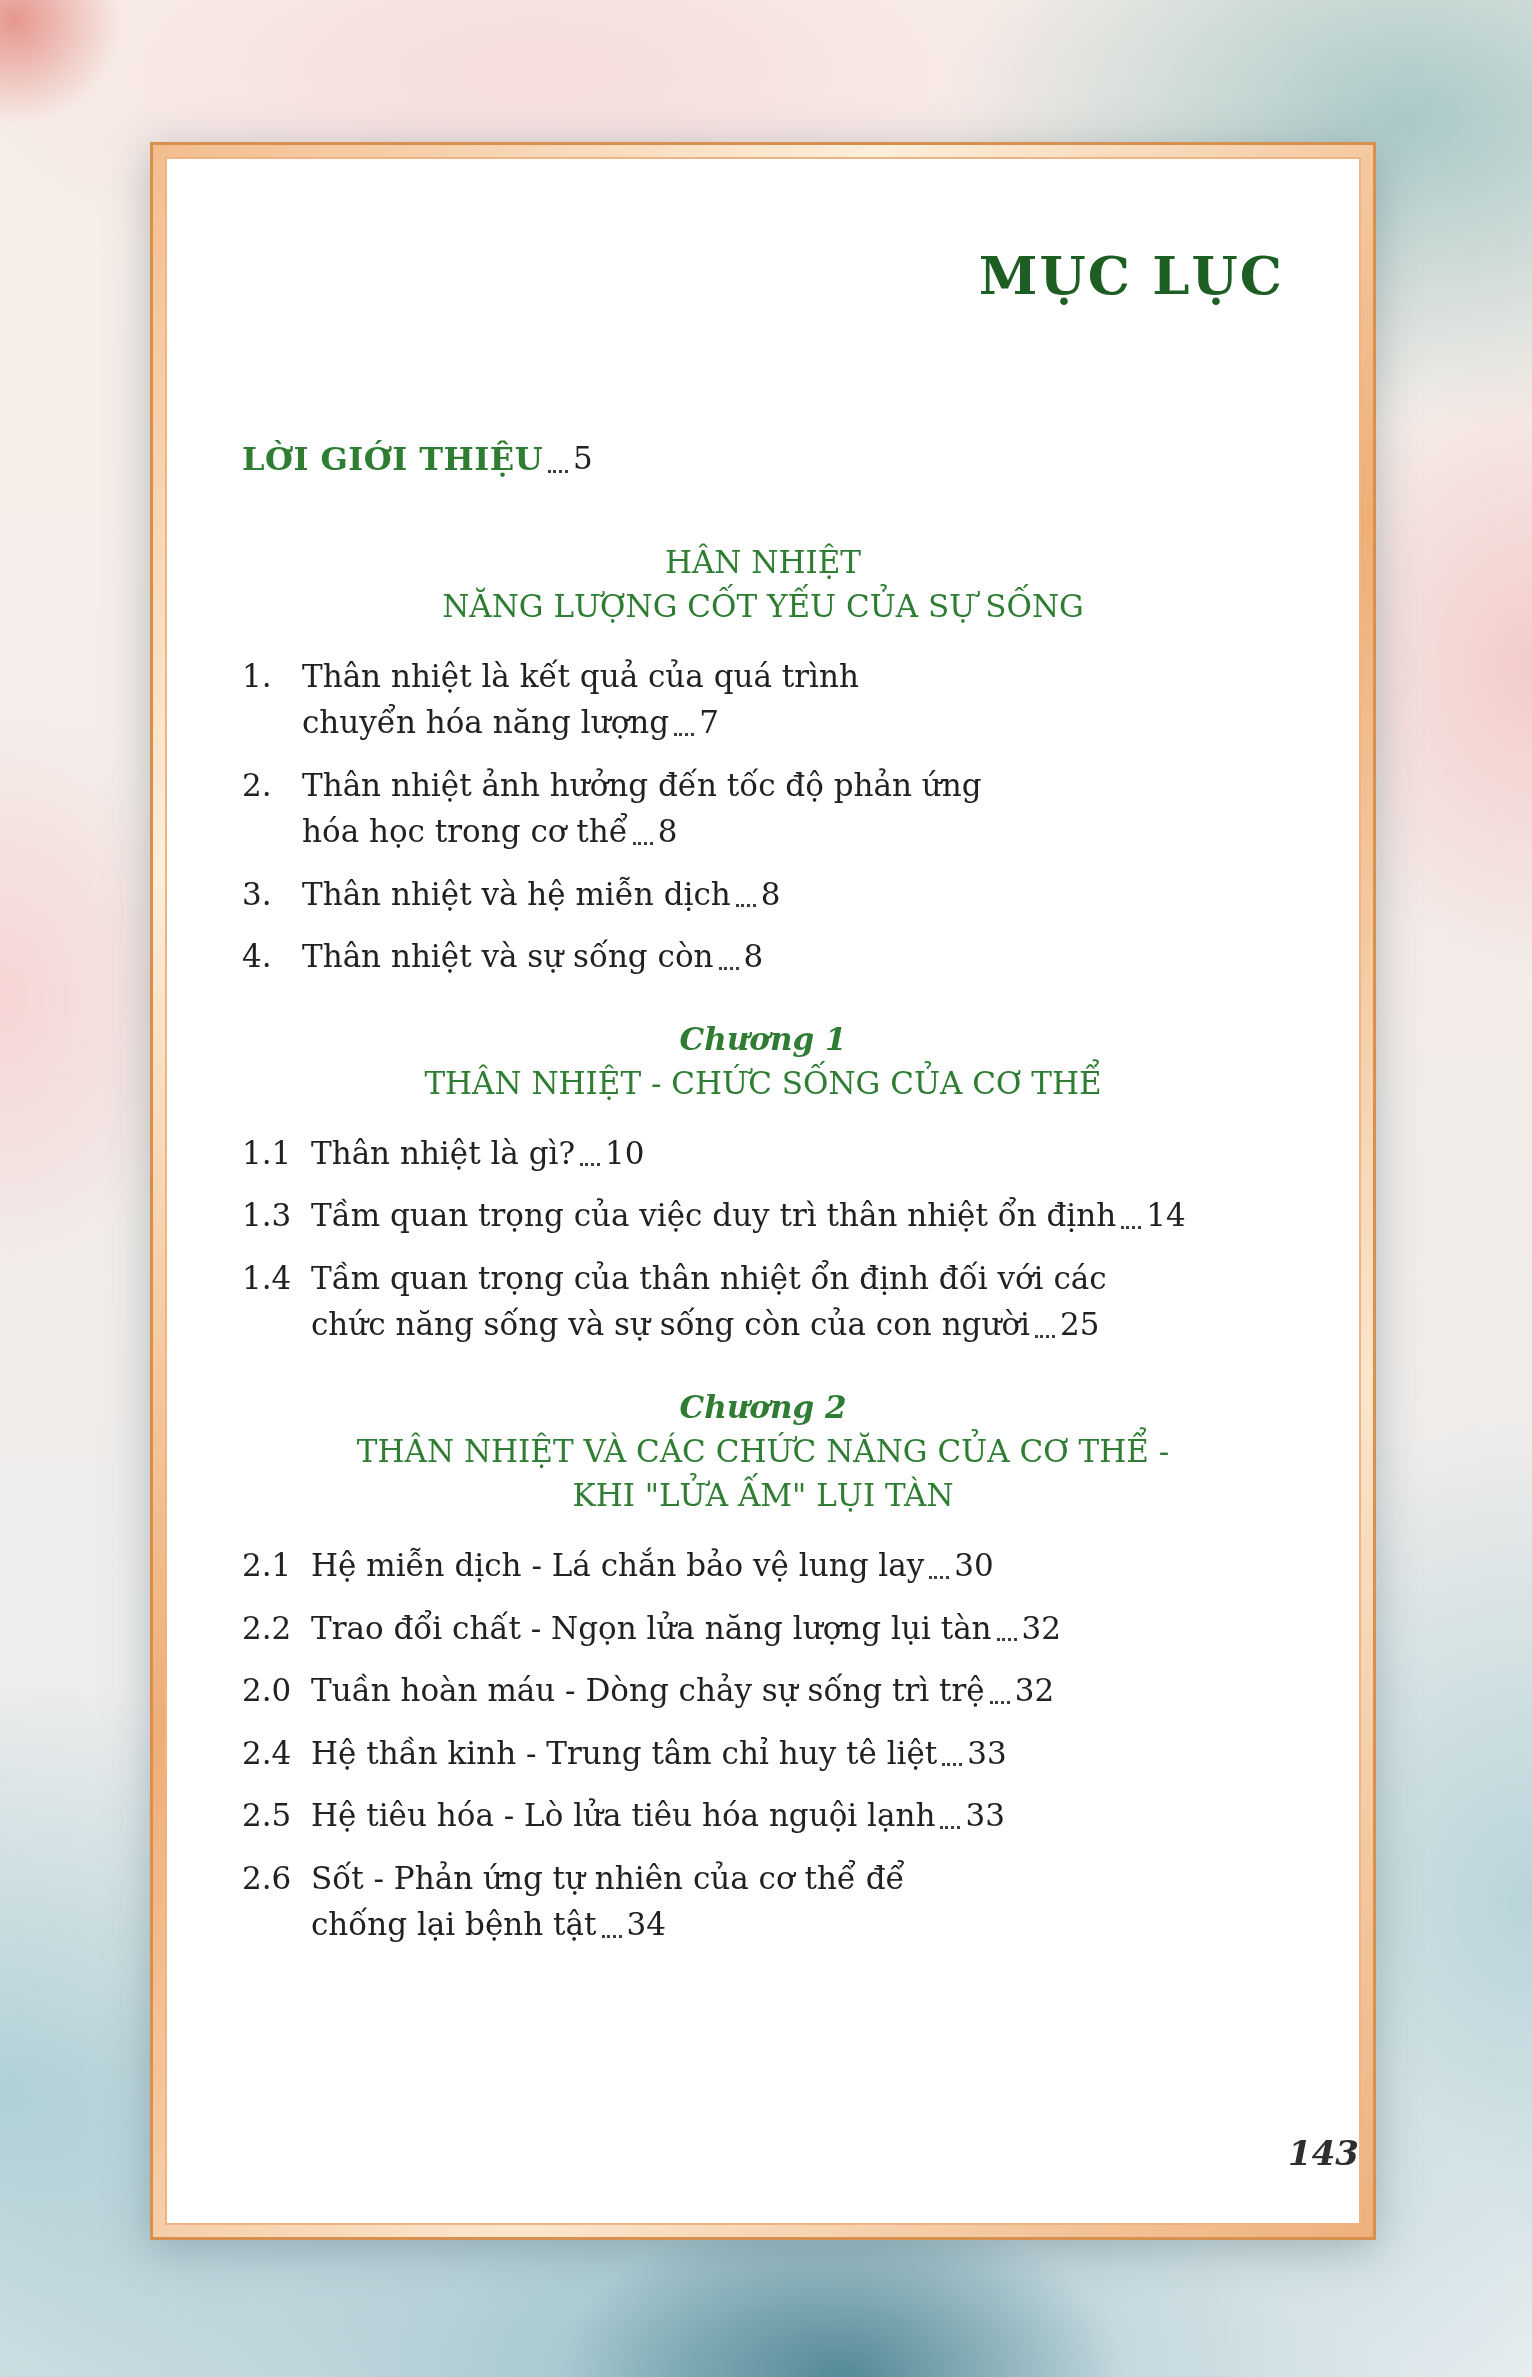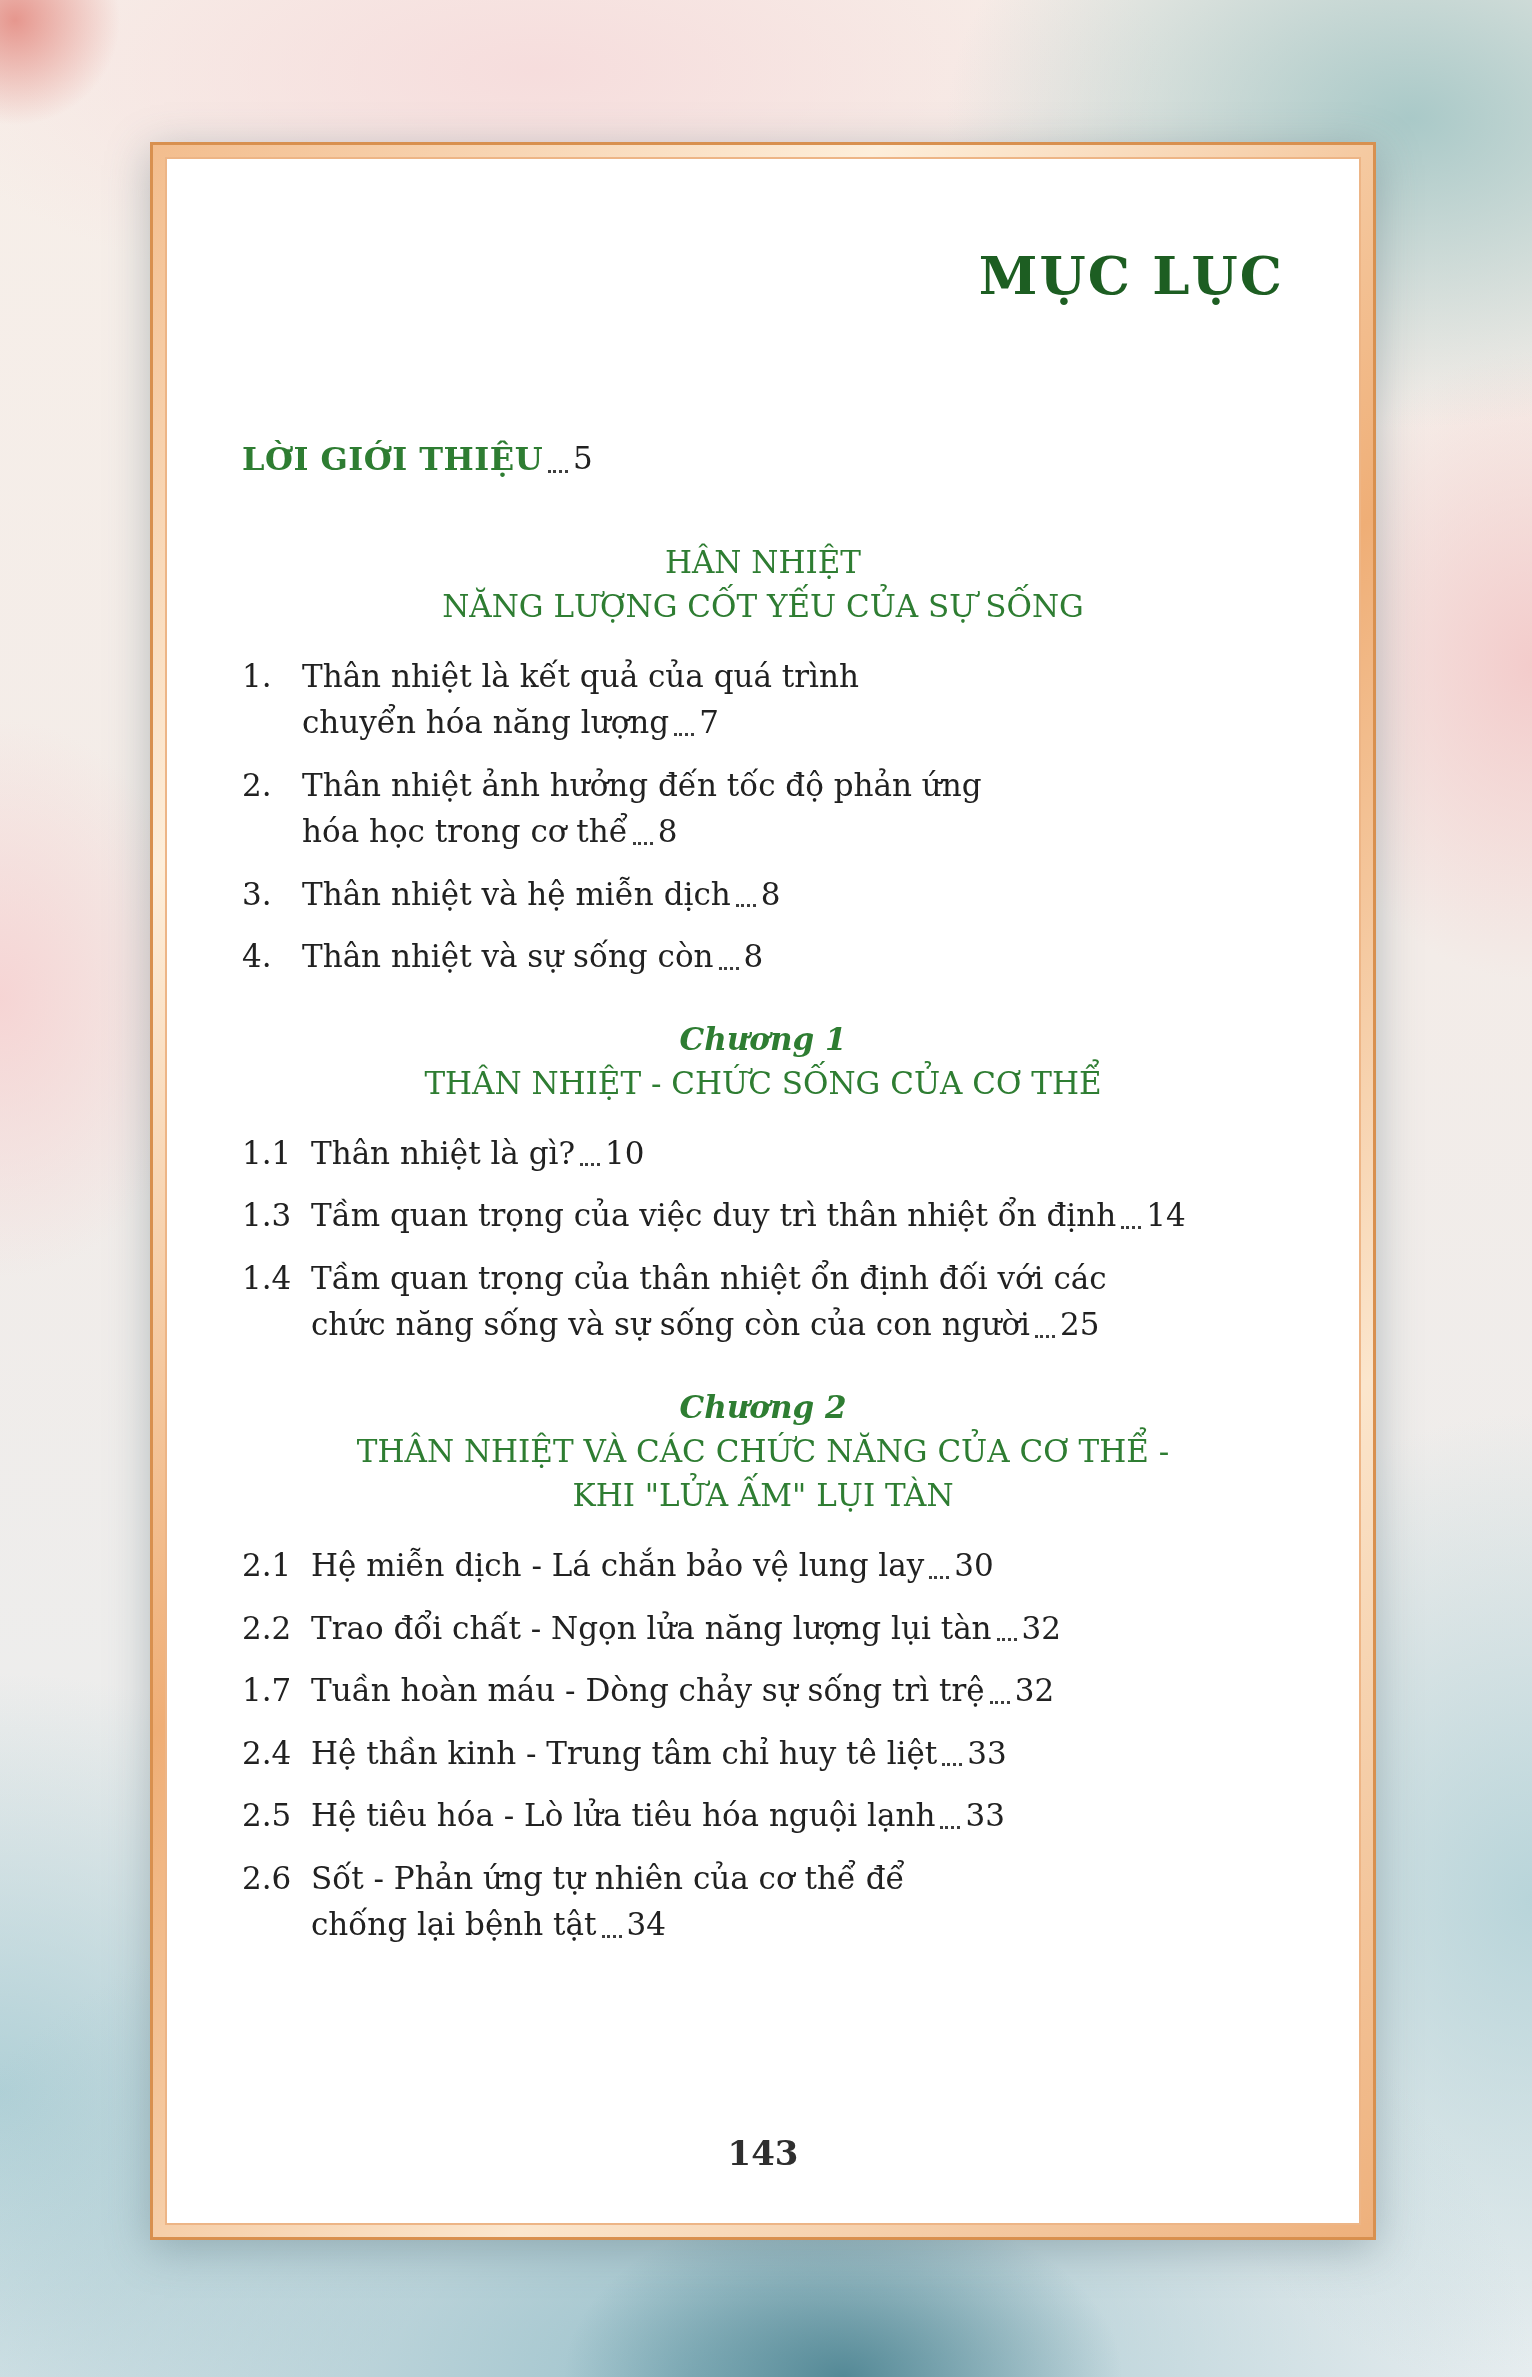--- a/index.html
+++ b/index.html
@@ -95,24 +95,25 @@
     font-weight: bold;
     font-style: italic;
     font-size: 31px;
     line-height: 1.42;
   }
 
   .page-footer {
     position: absolute;
     left: 0; bottom: 50px;
     width: 100%;
-    text-align: center;
+    text-align: right;
     font-size: 34px;
     font-weight: bold;
     color: #2f2f2f;
+    font-style: italic;
   }
 </style>
 </head>
 <body>
 
 <div class="page-frame">
   <div class="page-inner">
     <div class="content">
 
       <div class="toc-title">MỤC LỤC</div>
@@ -242,21 +243,21 @@
         <div class="body">
           <div class="ll">
             <span class="text">Trao đổi chất - Ngọn lửa năng lượng lụi tàn</span>
             <span class="dots"></span>
             <span class="pg">32</span>
           </div>
         </div>
       </div>
 
       <div class="entry entry-ch">
-        <span class="num">1.7</span>
+        <span class="num">2.0</span>
         <div class="body">
           <div class="ll">
             <span class="text">Tuần hoàn máu - Dòng chảy sự sống trì trệ</span>
             <span class="dots"></span>
             <span class="pg">32</span>
           </div>
         </div>
       </div>
 
       <div class="entry entry-ch">

